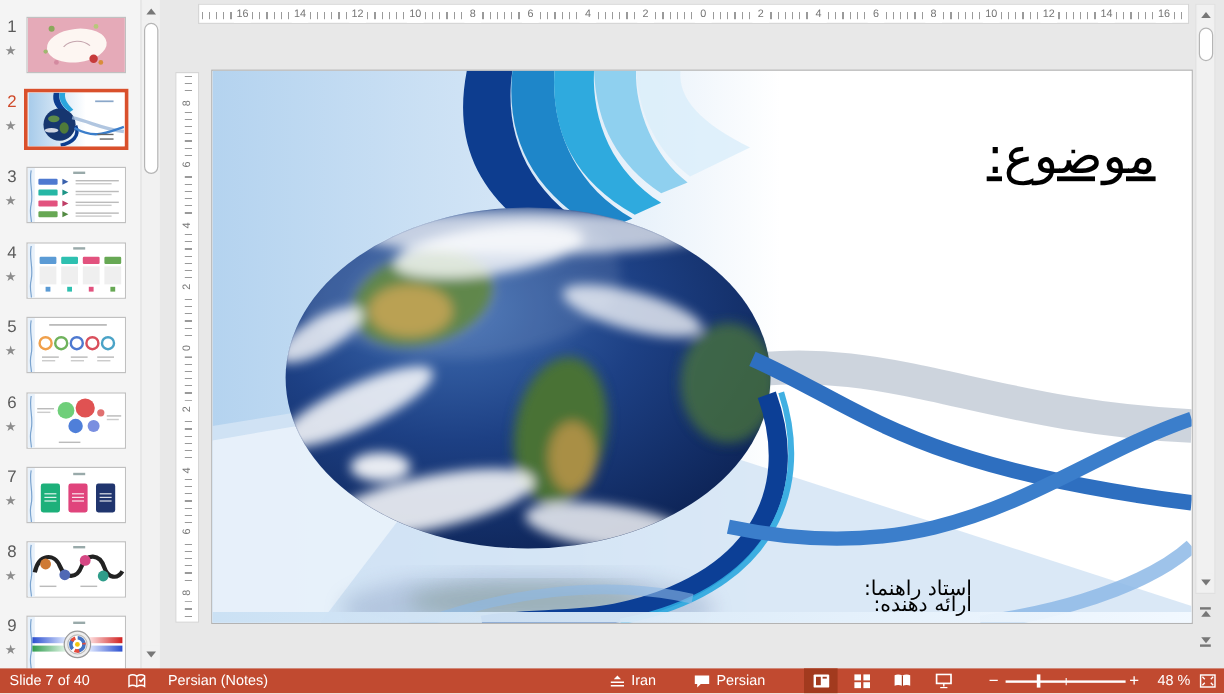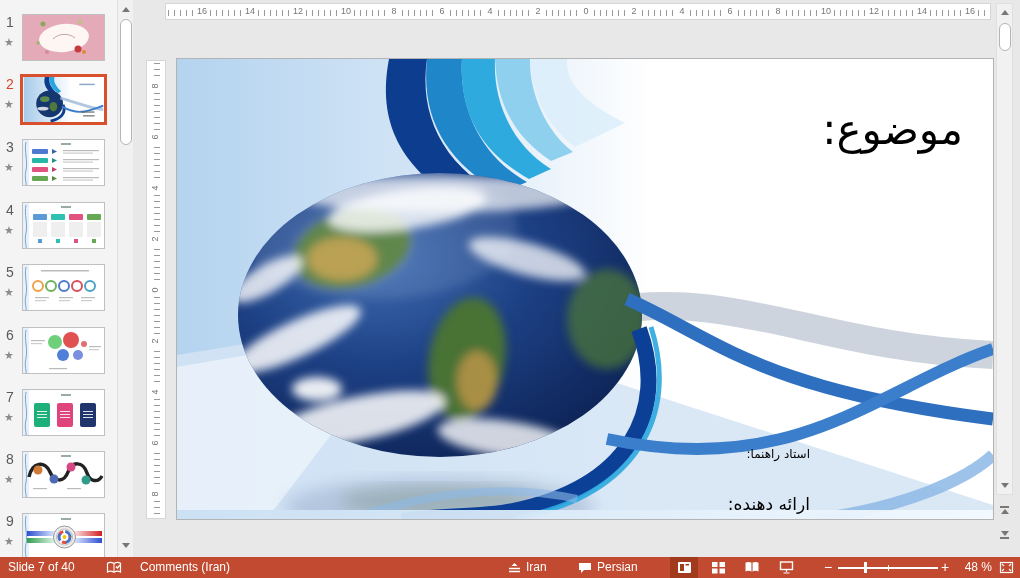--- a/index.html
+++ b/index.html
@@ -28,22 +28,22 @@
   .h-ruler span { position:absolute; top:2px; width:14px; height:13px; text-align:center; font-size:9px; color:#757575; background:#fff; }
   .v-ruler { position:absolute; left:146px; top:60px; width:20px; height:459px; background:#fff; border:1px solid #d6d6d6; }
   .v-ruler .ticks { position:absolute; top:2px; bottom:2px; left:7px; width:6px;
     background:repeating-linear-gradient(to bottom, #9a9a9a 0 1px, transparent 1px 6px); }
   .v-ruler span { position:absolute; left:2px; width:14px; height:12px; text-align:center; font-size:9px; color:#757575; background:#fff; transform:rotate(-90deg); }
 
   
   .slide-canvas { position:absolute; left:177px; top:59px; width:816px; height:460px; background:#fff; box-shadow:0 0 0 1px #b3b3b3; }
   .slide-canvas svg { position:absolute; left:0; top:0; }
   .rtl { direction:rtl; unicode-bidi:embed; font-family:"DejaVu Sans", sans-serif; color:#000; }
-  .slide-title { position:absolute; top:46px; right:30px; font-size:42px; }
-  .slide-line1 { position:absolute; top:388px; right:183px; font-size:12px; }
+  .slide-title { position:absolute; top:46px; right:30px; font-size:42px;text-decoration:underline; }
+  .slide-line1 { position:absolute; top:422px; right:183px; font-size:17px; }
   .slide-line2 { position:absolute; top:435px; right:183px; font-size:17px; }
 
   
   .v-sb { position:absolute; left:996px; top:3px; width:17px; height:492px; background:#f1f1f1; border:1px solid #e0e0e0; }
   .v-sb .sb-btn { left:1px; width:13px; }
   .dbl-btn { position:absolute; left:996px; width:17px; height:20px; display:flex; flex-direction:column; align-items:center; justify-content:center; gap:1px; }
   .bar { width:9px; height:2px; background:#777; }
   .tri-up.sm, .tri-down.sm { border-left-width:4px; border-right-width:4px; }
 
   
@@ -429,21 +429,21 @@
     <div class="item" style="left:8px">Slide 7 of 40</div>
 
     <div class="item" style="left:106px">
       <svg width="16" height="14" viewBox="0 0 16 14">
         <path d="M8 2.5 C6 1.3 3 1.3 1.5 2.3 V11 C3 10 6 10 8 11.2 C10 10 13 10 14.5 11 V2.3 C13 1.3 10 1.3 8 2.5 Z" fill="none" stroke="#fff" stroke-width="1.2"></path>
         <path d="M8 2.5 V11.2" stroke="#fff" stroke-width="1"></path>
         <path d="M10 5.5 l1.4 1.5 L14 4" fill="none" stroke="#fff" stroke-width="1.3"></path>
       </svg>
     </div>
 
-    <div class="item" style="left:140px">Comments (Iran)</div>
+    <div class="item" style="left:140px">Persian (Notes)</div>
 
     <div class="item" style="left:508px">
       <svg width="13" height="12" viewBox="0 0 13 12">
         <path d="M6.5 1 L9.5 4 H3.5 Z" fill="#fff"></path>
         <path d="M1 6.5 H12 M1 9.5 H12" stroke="#fff" stroke-width="1.3"></path>
       </svg>
       <span>Iran</span>
     </div>
 
     <div class="item" style="left:578px">

